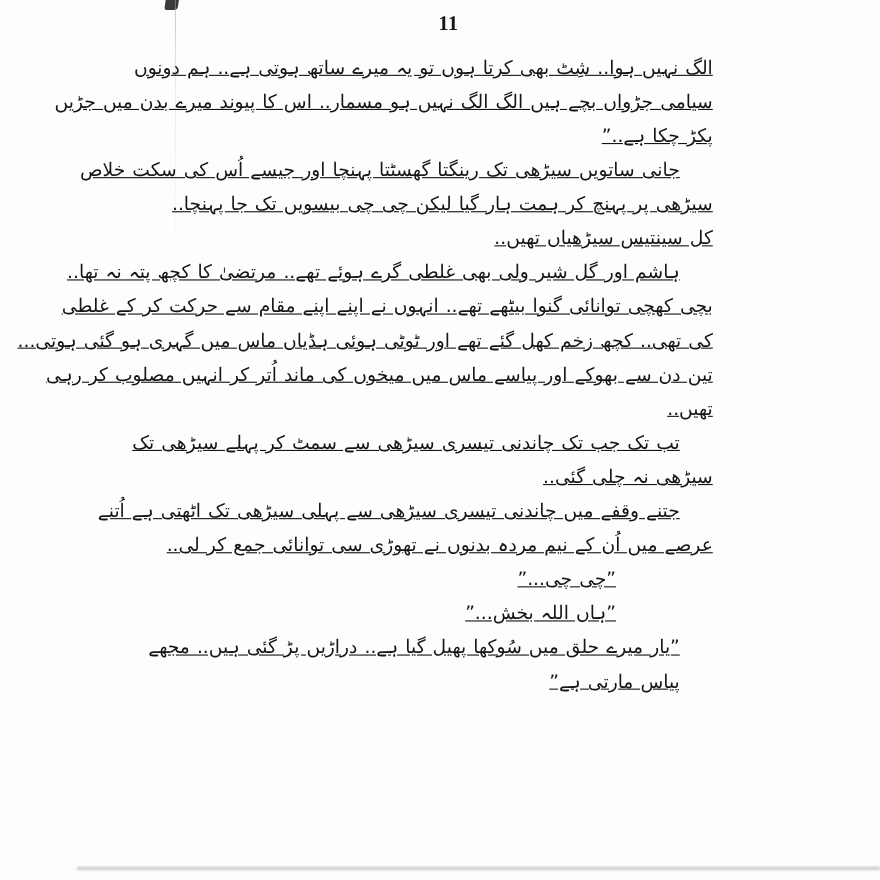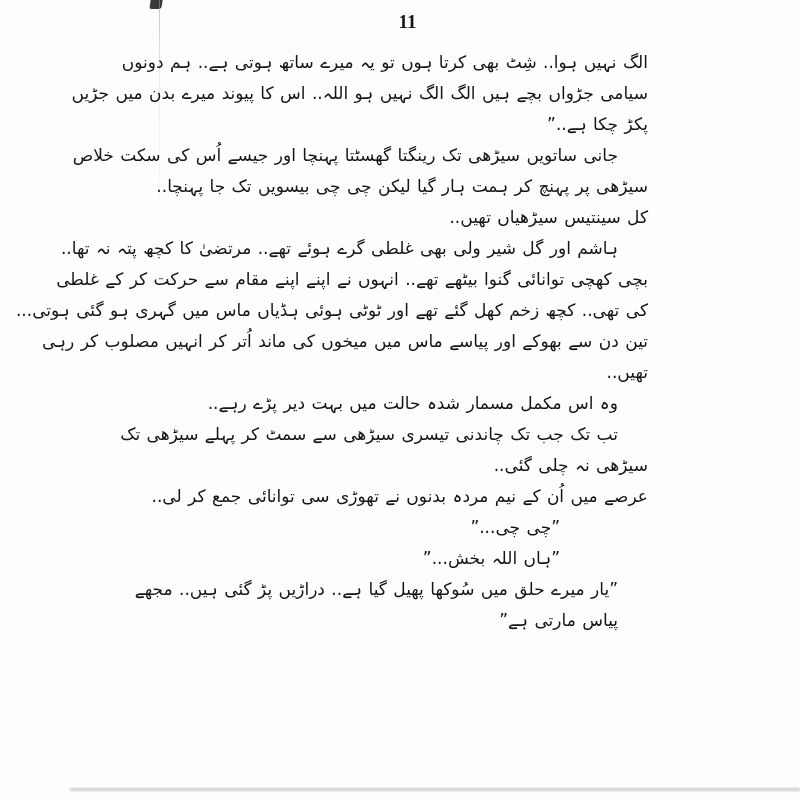--- a/index.html
+++ b/index.html
@@ -66,47 +66,47 @@
     left: 170px;
     width: 478px;
     direction: rtl;
     text-align: right;
     color: #151515;
     font-size: 17px;
     line-height: 31px;
     letter-spacing: 0;
     word-spacing: 1px;
   }
-  .text-line { white-space: nowrap; }
+  .text-line { white-space: nowrap; text-decoration: underline; }
   .indent-flush  { padding-right: 0; }
   .indent-para   { padding-right: 30px; }
   .indent-dialog { padding-right: 88px; }
 </style>
 </head>
 <body>
 
 <div class="scan-page">
   <div class="corner-mark"></div>
   <div class="edge-line"></div>
   <div class="page-number">11</div>
   <div class="text-block">
       <div class="text-line indent-flush">الگ نہیں ہوا.. شِٹ بھی کرتا ہوں تو یہ میرے ساتھ ہوتی ہے.. ہم دونوں</div>
-      <div class="text-line indent-flush">سیامی جڑواں بچے ہیں الگ الگ نہیں ہو اللہ.. اس کا پیوند میرے بدن میں جڑیں</div>
+      <div class="text-line indent-flush">سیامی جڑواں بچے ہیں الگ الگ نہیں ہو مسمار.. اس کا پیوند میرے بدن میں جڑیں</div>
       <div class="text-line indent-flush">پکڑ چکا ہے..”</div>
       <div class="text-line indent-para">جانی ساتویں سیڑھی تک رینگتا گھسٹتا پہنچا اور جیسے اُس کی سکت خلاص</div>
       <div class="text-line indent-flush">سیڑھی پر پہنچ کر ہمت ہار گیا لیکن چی چی بیسویں تک جا پہنچا..</div>
       <div class="text-line indent-flush">کل سینتیس سیڑھیاں تھیں..</div>
       <div class="text-line indent-para">ہاشم اور گل شیر ولی بھی غلطی گرے ہوئے تھے.. مرتضیٰ کا کچھ پتہ نہ تھا..</div>
       <div class="text-line indent-flush">بچی کھچی توانائی گنوا بیٹھے تھے.. انہوں نے اپنے اپنے مقام سے حرکت کر کے غلطی</div>
       <div class="text-line indent-flush">کی تھی.. کچھ زخم کھل گئے تھے اور ٹوٹی ہوئی ہڈیاں ماس میں گہری ہو گئی ہوتی...</div>
       <div class="text-line indent-flush">تین دن سے بھوکے اور پیاسے ماس میں میخوں کی ماند اُتر کر انہیں مصلوب کر رہی</div>
       <div class="text-line indent-flush">تھیں..</div>
-      <div class="text-line indent-para">وہ اس مکمل مسمار شدہ حالت میں بہت دیر پڑے رہے..</div>
       <div class="text-line indent-para">تب تک جب تک چاندنی تیسری سیڑھی سے سمٹ کر پہلے سیڑھی تک</div>
       <div class="text-line indent-flush">سیڑھی نہ چلی گئی..</div>
+      <div class="text-line indent-para">جتنے وقفے میں چاندنی تیسری سیڑھی سے پہلی سیڑھی تک اٹھتی ہے اُتنے</div>
       <div class="text-line indent-flush">عرصے میں اُن کے نیم مردہ بدنوں نے تھوڑی سی توانائی جمع کر لی..</div>
       <div class="text-line indent-dialog">”چی چی...”</div>
       <div class="text-line indent-dialog">”ہاں اللہ بخش...”</div>
       <div class="text-line indent-para">”یار میرے حلق میں سُوکھا پھیل گیا ہے.. دراڑیں پڑ گئی ہیں.. مجھے</div>
       <div class="text-line indent-para">پیاس مارتی ہے”</div>
     </div>
   <div class="bottom-line"></div>
 </div>
 
 </body></html>

